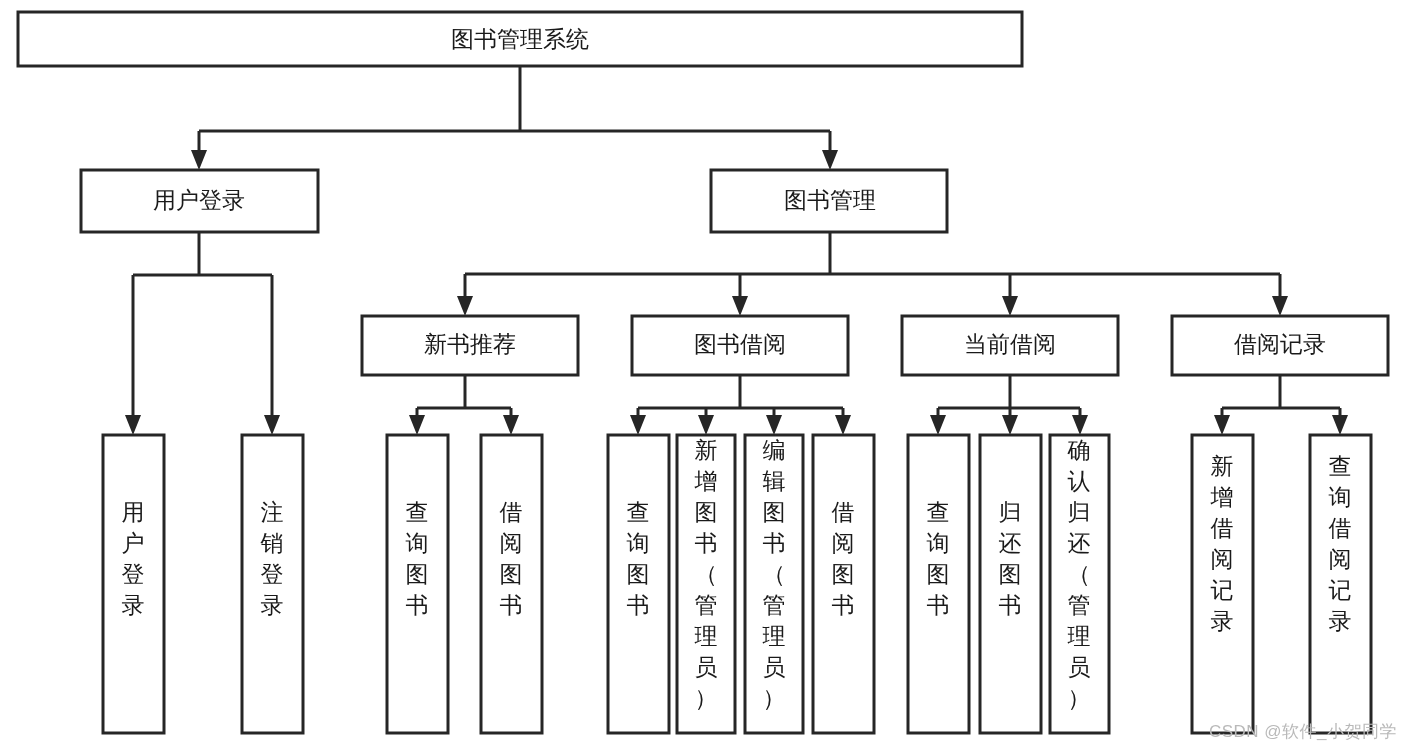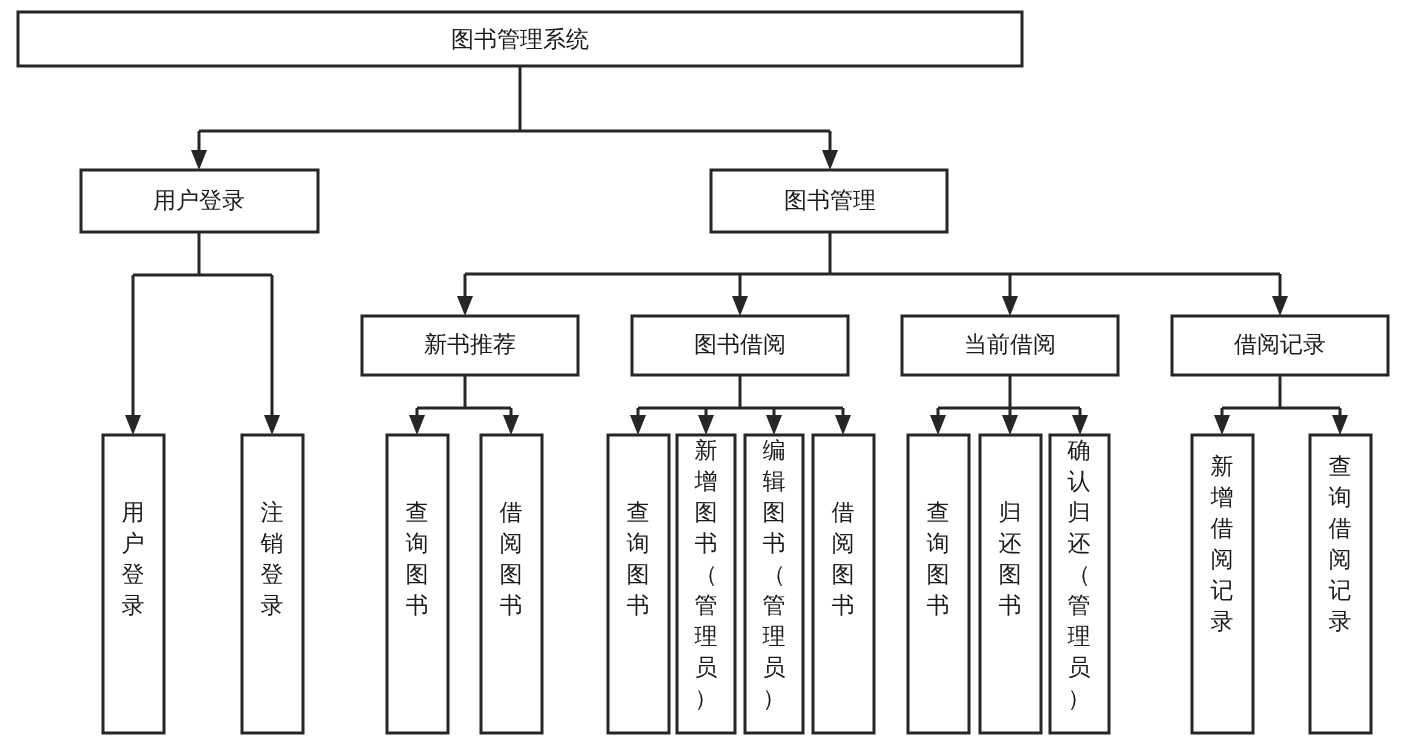--- a/index.html
+++ b/index.html
@@ -239,14 +239,15 @@
       <text class="node-label-vertical" x="1222" y="474"><tspan x="1222" y="474">新</tspan><tspan x="1222" y="505">增</tspan><tspan x="1222" y="536">借</tspan><tspan x="1222" y="567">阅</tspan><tspan x="1222" y="598">记</tspan><tspan x="1222" y="629">录</tspan></text>
     </g>
 
     <g>
       <rect class="node-box" x="1310" y="435" width="61" height="298"></rect>
       <text class="node-label-vertical" x="1340" y="474"><tspan x="1340" y="474">查</tspan><tspan x="1340" y="505">询</tspan><tspan x="1340" y="536">借</tspan><tspan x="1340" y="567">阅</tspan><tspan x="1340" y="598">记</tspan><tspan x="1340" y="629">录</tspan></text>
     </g>
 
   </svg>
 
+  <div class="watermark-text">CSDN @软件_小贺同学</div>
 
 </div>
 
 </body></html>

